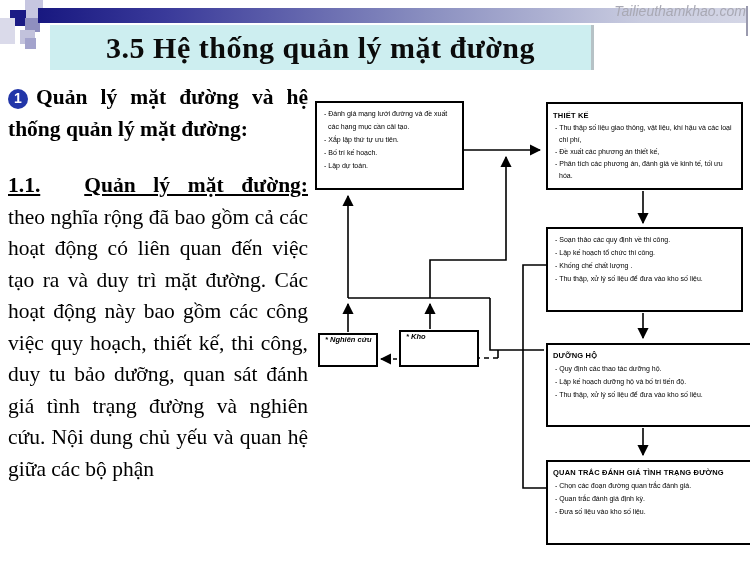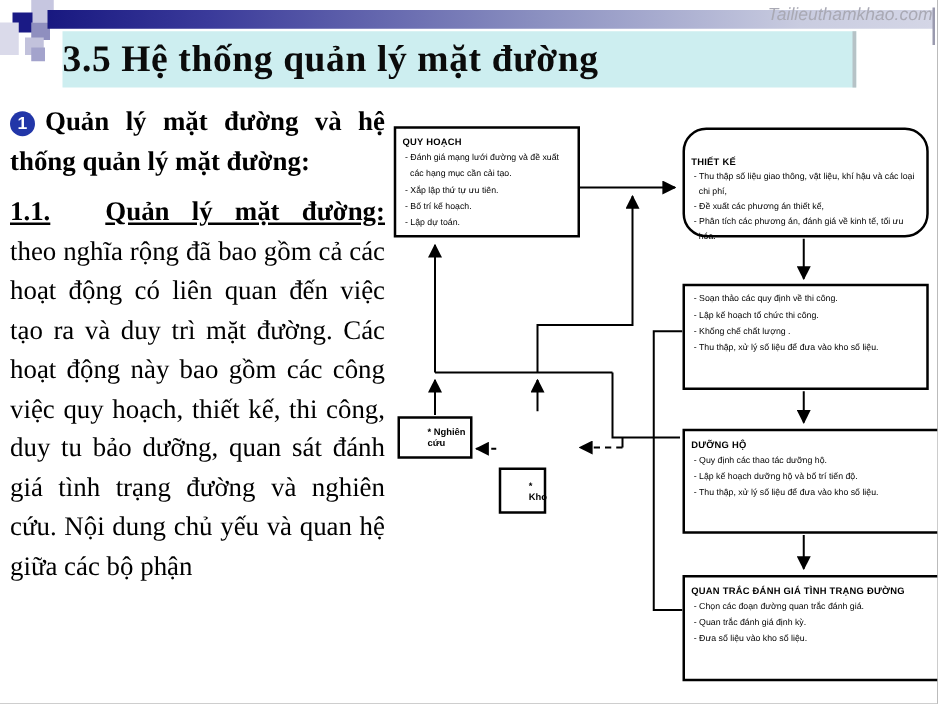--- a/index.html
+++ b/index.html
@@ -19,59 +19,59 @@
   .top-bar {
     position:absolute; left:38px; top:8px; width:709px; height:15px;
     background:linear-gradient(to right, var(--bar_start) 0%, #3a3a9a 18%, #8a8fc0 55%, var(--bar_end) 85%, #d4d6e6 100%);
   }
   .bar-cap { position:absolute; left:746px; top:6px; width:2px; height:30px; background:#9a9aae; }
   .watermark {
     position:absolute; right:4px; top:3px;
     font-family:"Liberation Sans", sans-serif; font-size:14px; color:var(--watermark_gray);font-style:italic;
   }
   .title-band {
-    position:absolute; left:50px; top:25px; width:635px; height:45px;
+    position:absolute; left:50px; top:25px; width:544px; height:45px;
     background:var(--title_band_bg); border-right:3px solid #b6c2c6;
-    display:flex; align-items:center; justify-content:flex-start;
+    display:flex; align-items:center; justify-content:center;
   }
   .title-band h1 { font-size:30px; font-weight:bold; color:#0b0b0b; letter-spacing:0.5px; }
 
   
   .body-text {
     position:absolute; left:8px; top:82px; width:300px;
     font-size:21.5px; line-height:31.5px; color:#000; text-align:justify;
   }
-  .lead { font-weight:bold; margin-bottom:9px; }
+  .lead { font-weight:bold; margin-bottom:25px; }
   .circle-num {
     display:inline-flex; width:20px; height:20px; border-radius:50%;
     background:var(--bullet_blue); color:#fff; font-family:"Liberation Sans", sans-serif;
     font-size:14px; font-weight:bold; align-items:center; justify-content:center;
     vertical-align:1px; margin-right:8px;
   }
   .sub-head {
     text-decoration:underline; text-align:justify; text-align-last:justify;
     white-space:nowrap; display:block;
   }
   .sub-head .sub-num { font-weight:bold; padding-right:4px; }
   .sub-head b { font-weight:bold;margin-left:40px; }
   .para { text-align:justify; }
 
   
   .fc-box {
     position:absolute; background:#fff; border:2px solid #000;
     font-family:"Liberation Sans", sans-serif; font-size:7px; line-height:13px;
     color:#000; padding:4px 3px 2px 5px;
   }
-  .fc-box.compact { line-height:12px; padding-top:20px;border-radius:19px; }
+  .fc-box.compact { line-height:12px; padding-top:6px; }
   .fc-title { font-weight:bold; font-size:7.5px; letter-spacing:0.2px; }
   .fc-item { padding-left:6px; text-indent:-4px; }
   .fc-node {
     position:absolute; background:#fff; border:2px solid #000;
     font-family:"Liberation Sans", sans-serif; font-size:7.5px; font-weight:bold;
-    display:flex; align-items:center; padding-left:22px; color:#000;
+    display:flex; align-items:flex-start; padding-left:5px; color:#000;font-style:italic;
   }
   .connectors { position:absolute; left:0; top:0; pointer-events:none; }
 </style>
 </head>
 <body>
 
 <div class="slide">
 
   <div>
     <div class="deco sq1"></div>
@@ -121,21 +121,20 @@
       <polyline points="546,265 523,265 523,488 546,488"></polyline>
 
       <line x1="498" y1="350" x2="498" y2="358"></line>
       <line x1="498" y1="358" x2="464" y2="358" stroke-dasharray="5 4" marker-end="url(#ah)"></line>
 
       <line x1="397" y1="359" x2="381" y2="359" stroke-dasharray="4 3" marker-end="url(#ah)"></line>
     </g>
   </svg>
 
   <div class="fc-box" style="left:315px; top:101px; width:149px; height:89px;">
-    <div class="fc-title">QUY HOẠCH</div>
     <div class="fc-item">- Đánh giá mạng lưới đường và đề xuất các hạng mục cần cải tạo.</div>
     <div class="fc-item">- Xắp lập thứ tự ưu tiên.</div>
     <div class="fc-item">- Bố trí kế hoạch.</div>
     <div class="fc-item">- Lập dự toán.</div>
   </div>
 
   <div class="fc-box compact" style="left:546px; top:102px; width:197px; height:88px;">
     <div class="fc-title">THIẾT KẾ</div>
     <div class="fc-item">- Thu thập số liệu giao thông, vật liệu, khí hậu và các loại chi phí,</div>
     <div class="fc-item">- Đề xuất các phương án thiết kế,</div>
@@ -159,17 +158,17 @@
   <div class="fc-box" style="left:546px; top:460px; width:222px; height:85px;">
     <div class="fc-title">QUAN TRẮC ĐÁNH GIÁ TÌNH TRẠNG ĐƯỜNG</div>
     <div class="fc-item">- Chọn các đoạn đường quan trắc đánh giá.</div>
     <div class="fc-item">- Quan trắc đánh giá định kỳ.</div>
     <div class="fc-item">- Đưa số liệu vào kho số liệu.</div>
   </div>
 
   <div class="fc-node" style="left:318px; top:333px; width:60px; height:34px;">
     <span>* Nghiên cứu</span>
   </div>
-  <div class="fc-node" style="left:399px; top:330px; width:38px; height:37px;margin-top:44px;">
+  <div class="fc-node" style="left:399px; top:330px; width:80px; height:37px;">
     <span>* Kho</span>
   </div>
 
 </div>
 
 </body></html>

